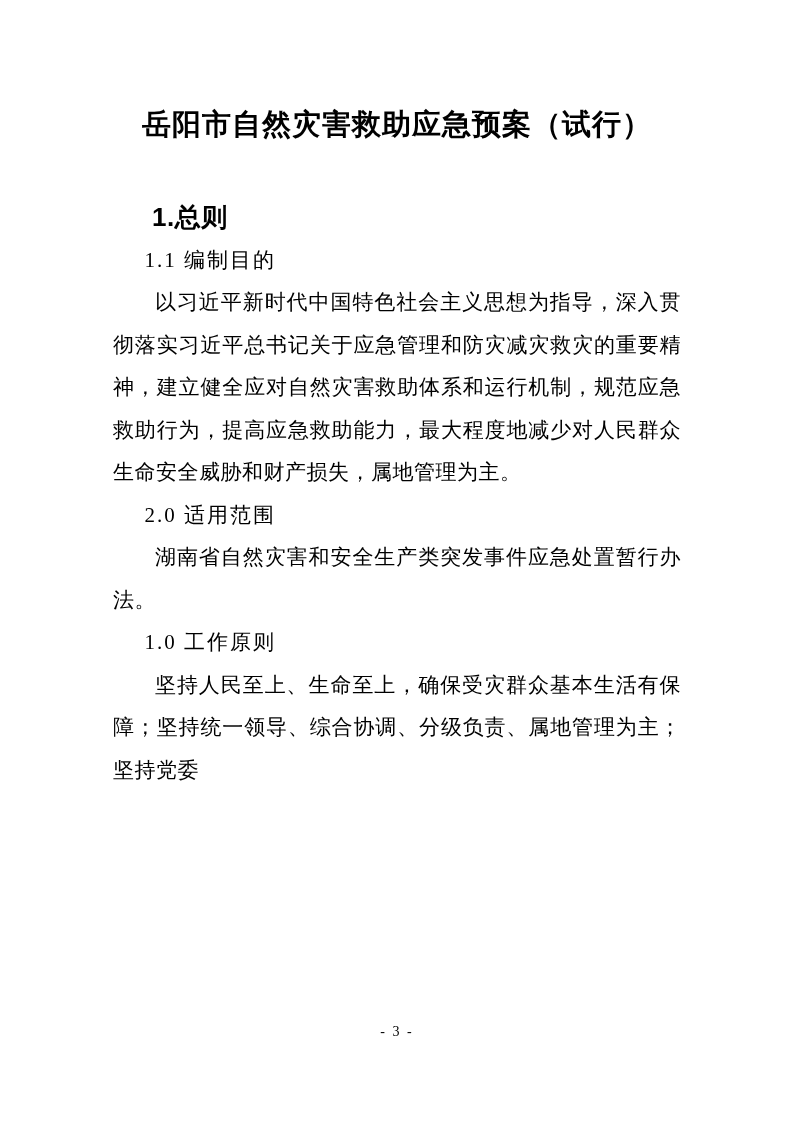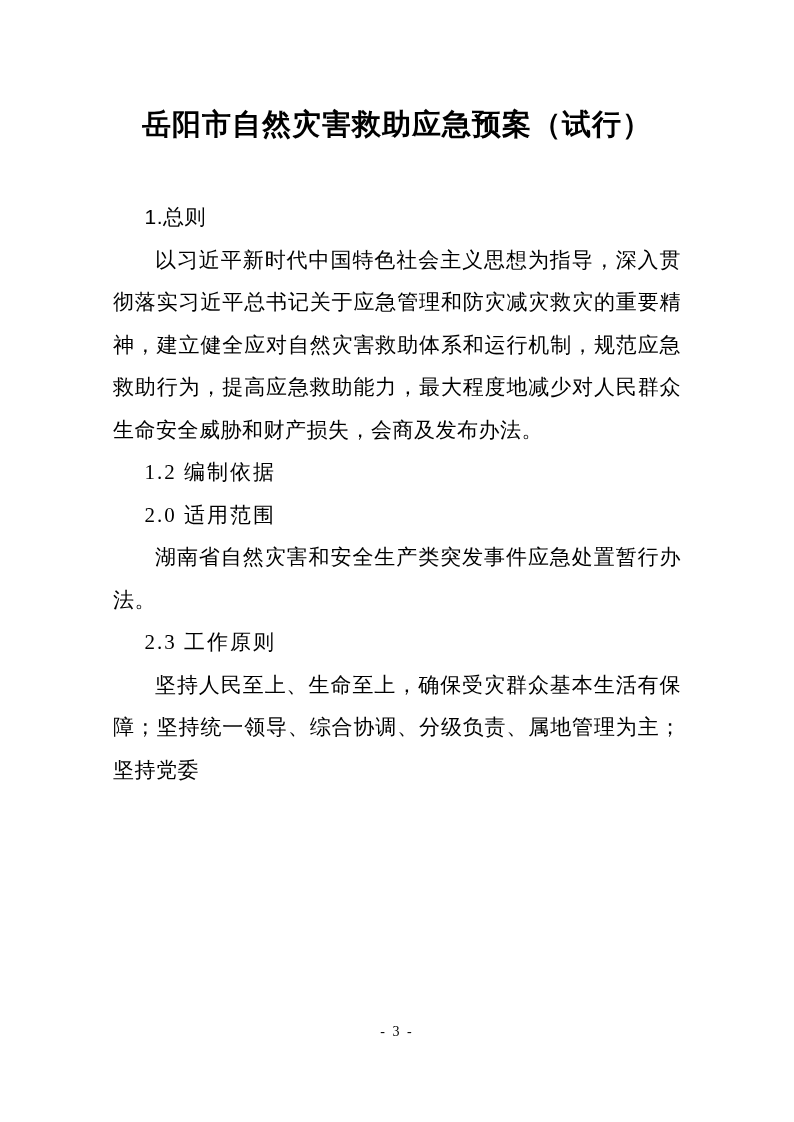--- a/index.html
+++ b/index.html
@@ -31,23 +31,23 @@
     font-family: "Liberation Serif", "DejaVu Serif", serif;
   }
   .doc-body {
     position: absolute;
     top: 196px;
     left: 113px;
     width: 568px;
   }
   .chapter-heading {
     margin: 0;
-    font-size: 21px;
+    font-size: 26px;
     line-height: 42.5px;
-    font-weight: normal;
+    font-weight: bold;
     text-indent: 1.5em;
     letter-spacing: 0.5px;
     font-family: "Liberation Sans", "DejaVu Sans", sans-serif;
   }
   .section-heading {
     margin: 0;
     font-size: 21px;
     line-height: 42.5px;
     font-weight: normal;
     text-indent: 1.5em;
@@ -80,27 +80,27 @@
 <body>
 
 <div class="page">
 
   <h1 class="doc-title">岳阳市自然灾害救助应急预案（试行）</h1>
 
   <div class="doc-body">
 
     <h2 class="chapter-heading">1.总则</h2>
 
-    <p class="para">以习近平新时代中国特色社会主义思想为指导，深入贯彻落实习近平总书记关于应急管理和防灾减灾救灾的重要精神，建立健全应对自然灾害救助体系和运行机制，规范应急救助行为，提高应急救助能力，最大程度地减少对人民群众生命安全威胁和财产损失，会商及发布办法。</p>
+    <h3 class="section-heading">1.1 编制目的</h3>
+    <p class="para">以习近平新时代中国特色社会主义思想为指导，深入贯彻落实习近平总书记关于应急管理和防灾减灾救灾的重要精神，建立健全应对自然灾害救助体系和运行机制，规范应急救助行为，提高应急救助能力，最大程度地减少对人民群众生命安全威胁和财产损失，属地管理为主。</p>
 
-    <h3 class="section-heading">1.2 编制依据</h3>
 
     <h3 class="section-heading">2.0 适用范围</h3>
     <p class="para">湖南省自然灾害和安全生产类突发事件应急处置暂行办法。</p>
 
-    <h3 class="section-heading">2.3 工作原则</h3>
+    <h3 class="section-heading">1.0 工作原则</h3>
     <p class="para">坚持人民至上、生命至上，确保受灾群众基本生活有保障；坚持统一领导、综合协调、分级负责、属地管理为主；坚持党委</p>
 
   </div>
 
   <div class="page-footer">- 3 -</div>
 
 </div>
 
 </body></html>

